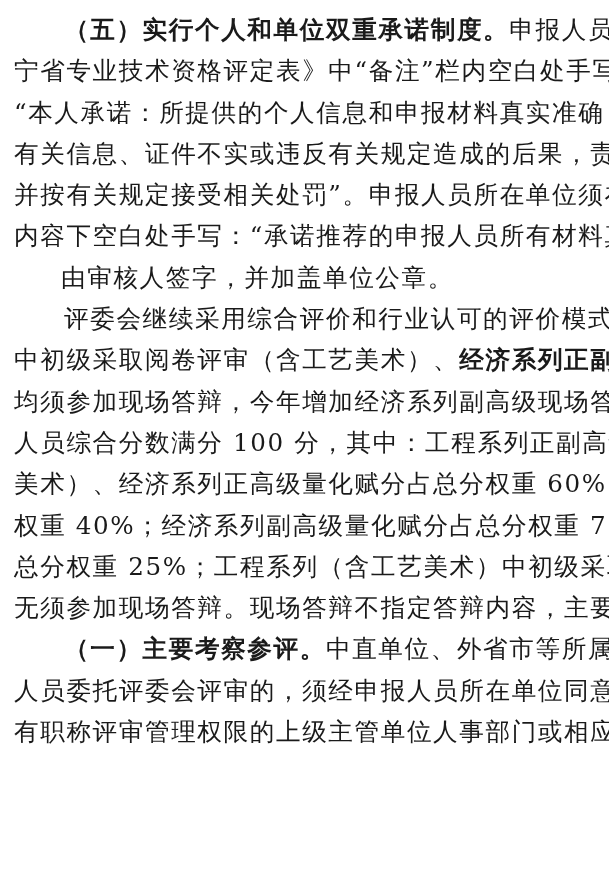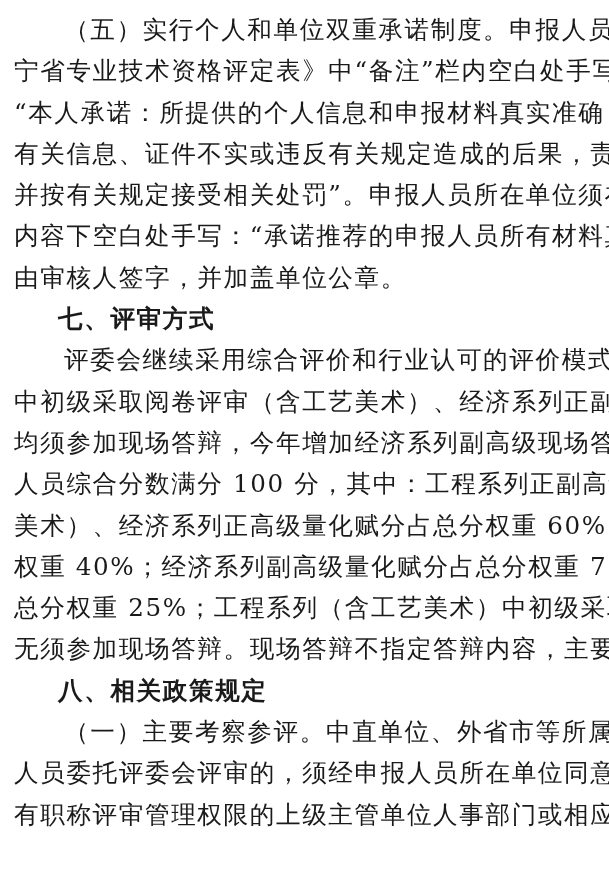--- a/index.html
+++ b/index.html
@@ -26,26 +26,27 @@
       line-height: 41.3px;
       font-size: 24.6px;
       white-space: nowrap;
       letter-spacing: 1.6px;
       text-align: justify;
       text-align-last: justify;
       display: block;
     }
     .line.last {
       text-align-last: left;
+      margin-left: 47px;
     }
     .indent {
       padding-left: 50px;
     }
     .bold {
-      font-weight: normal;
+      font-weight: bold;
       font-family: "DejaVu Sans", "Liberation Sans", sans-serif;
     }
     .heading {
       font-weight: bold;
       font-family: "DejaVu Sans", "Liberation Sans", sans-serif;
       text-align-last: left;
       padding-left: 44px;
     }
   </style>
 </head>
@@ -56,32 +57,30 @@
   <div>
     <span class="line indent"><span class="bold">（五）实行个人和单位双重承诺制度。</span><span>申报人员须在《辽</span></span>
     <span class="line">宁省专业技术资格评定表》中“备注”栏内空白处手写如下承诺：</span>
     <span class="line">“本人承诺：所提供的个人信息和申报材料真实准确，对因提供</span>
     <span class="line">有关信息、证件不实或违反有关规定造成的后果，责任自负，</span>
     <span class="line">并按有关规定接受相关处罚”。申报人员所在单位须在个人承诺</span>
     <span class="line">内容下空白处手写：“承诺推荐的申报人员所有材料真实有效”，</span>
     <span class="line last">由审核人签字，并加盖单位公章。</span>
   </div>
 
-  <span class="line heading">七、评审方式</span>
   <div>
     <span class="line indent">评委会继续采用综合评价和行业认可的评价模式。其中：</span>
     <span class="line"><span>中初级采取阅卷评审（含工艺美术）、</span><span class="bold">经济系列正副高级</span></span>
     <span class="line">均须参加现场答辩，今年增加经济系列副高级现场答辩。参评</span>
     <span class="line">人员综合分数满分 100 分，其中：工程系列正副高级（含工艺</span>
     <span class="line">美术）、经济系列正高级量化赋分占总分权重 60%，答辩占总分</span>
     <span class="line">权重 40%；经济系列副高级量化赋分占总分权重 75%，答辩占</span>
     <span class="line">总分权重 25%；工程系列（含工艺美术）中初级采取阅卷评审，</span>
     <span class="line">无须参加现场答辩。现场答辩不指定答辩内容，主要考察参评</span>
   </div>
 
-  <span class="line heading">八、相关政策规定</span>
   <div>
     <span class="line indent"><span class="bold">（一）主要考察参评。</span><span>中直单位、外省市等所属专业技术</span></span>
     <span class="line">人员委托评委会评审的，须经申报人员所在单位同意，并由具</span>
     <span class="line">有职称评审管理权限的上级主管单位人事部门或相应省级人力</span>
   </div>
 
 </div>
 
 </body></html>

